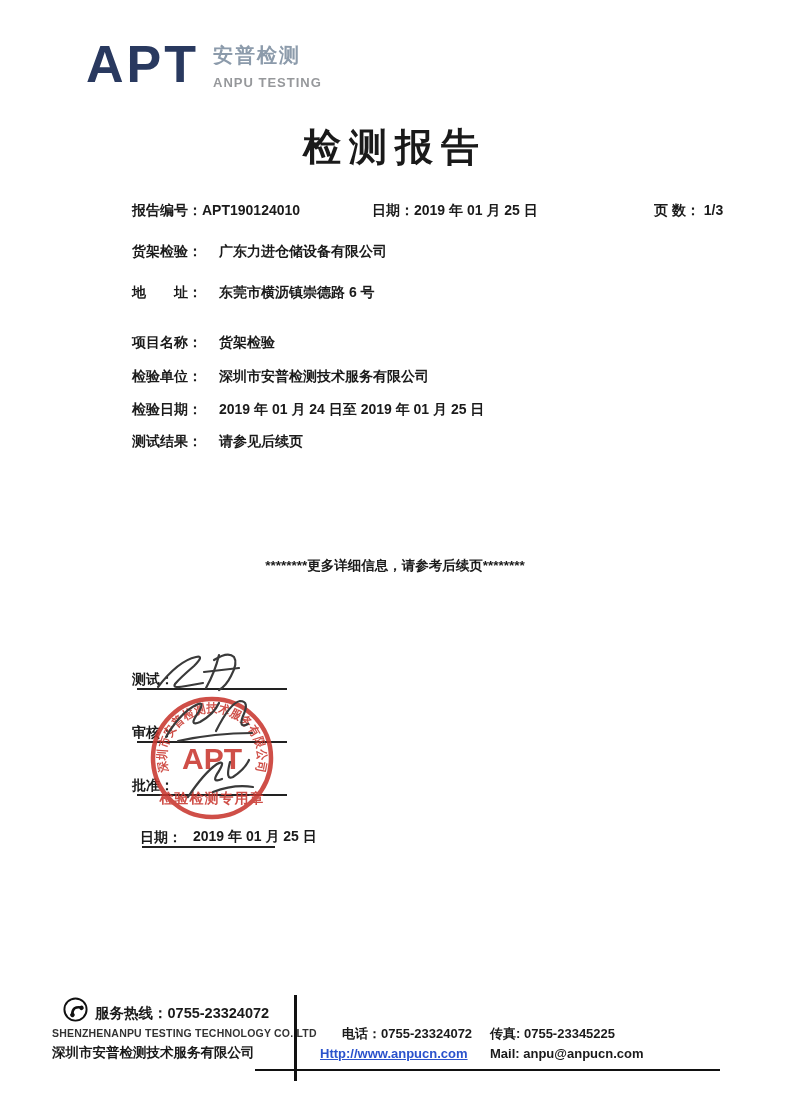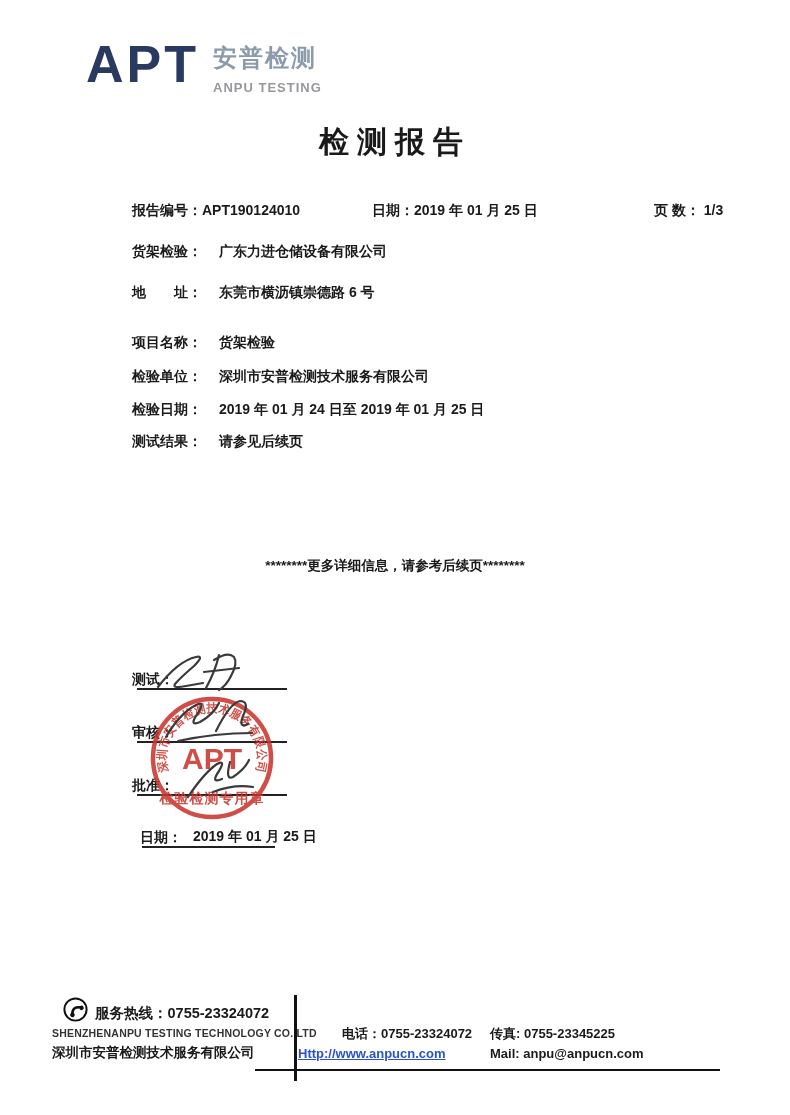--- a/index.html
+++ b/index.html
@@ -1,23 +1,23 @@
 <!DOCTYPE html>
 <html><head>
 <meta charset="utf-8">
 <style>
   * { margin:0; padding:0; box-sizing:border-box; }
   html,body { background:#ffffff; }
   body { font-family:"Liberation Sans","DejaVu Sans",sans-serif; color:#1a1a1a; }
   .page { position:relative; width:766px; height:1115px; background:#fff; overflow:hidden; }
   .abs { position:absolute; }
   .logo-mark { font-size:52px; font-weight:800; color:#29395f; letter-spacing:3px; line-height:1; font-stretch:semi-condensed; }
-  .logo-cn { font-size:24px; color:#8c9bab; font-weight:700; letter-spacing:2px; }
+  .logo-cn { font-size:20px; color:#8c9bab; font-weight:700; letter-spacing:2px; }
   .logo-en { font-size:13px; color:#96989b; font-weight:700; letter-spacing:1px; margin-top:6px; }
-  .doc-title { width:790px; text-align:center; font-size:30px; font-weight:700; letter-spacing:8px; }
+  .doc-title { width:790px; text-align:center; font-size:38px; font-weight:700; letter-spacing:8px; }
   .meta, .rowlabel, .rowvalue { font-size:14px; font-weight:700; white-space:nowrap;margin-left:44px; }
   .note { width:790px; text-align:center; font-size:13.5px; font-weight:700; }
   .sigline { border-bottom:2px solid #222; }
   .footer-hotline { font-size:14.5px; font-weight:700; }
   .footer-en { font-size:10.5px; font-weight:700; color:#333; letter-spacing:0.2px; }
   .footer-cn { font-size:13.5px; font-weight:700; }
   .f-row { font-size:13px; font-weight:700; white-space:nowrap; }
   .link { color:#2a52cc; text-decoration:underline; cursor:pointer; }
   .vline { width:3px; background:#111; }
   .hline { height:2px; background:#111; }
@@ -133,20 +133,20 @@
   <div class="abs footer-cn" style="left:52px; top:1044px;">深圳市安普检测技术服务有限公司</div>
 
   <div class="abs vline" style="left:294px; top:995px; height:86px;"></div>
 
   <div class="abs f-row" style="left:306px; top:1025px;padding-left:36px;">
     <span>电话：</span><span>0755-23324072</span>
   </div>
   <div class="abs f-row" style="left:490px; top:1025px;">
     <span>传真: </span><span>0755-23345225</span>
   </div>
-  <div class="abs f-row link" style="left:298px; top:1046px;">Http://www.anpucn.com</div>
+  <div class="abs f-row link" style="left:320px; top:1046px;">Http://www.anpucn.com</div>
   <div class="abs f-row" style="left:490px; top:1046px;">
     <span>Mail: </span><span>anpu@anpucn.com</span>
   </div>
 
   <div class="abs hline" style="left:255px; top:1069px; width:465px;"></div>
 
 </div>
 
 </body></html>

